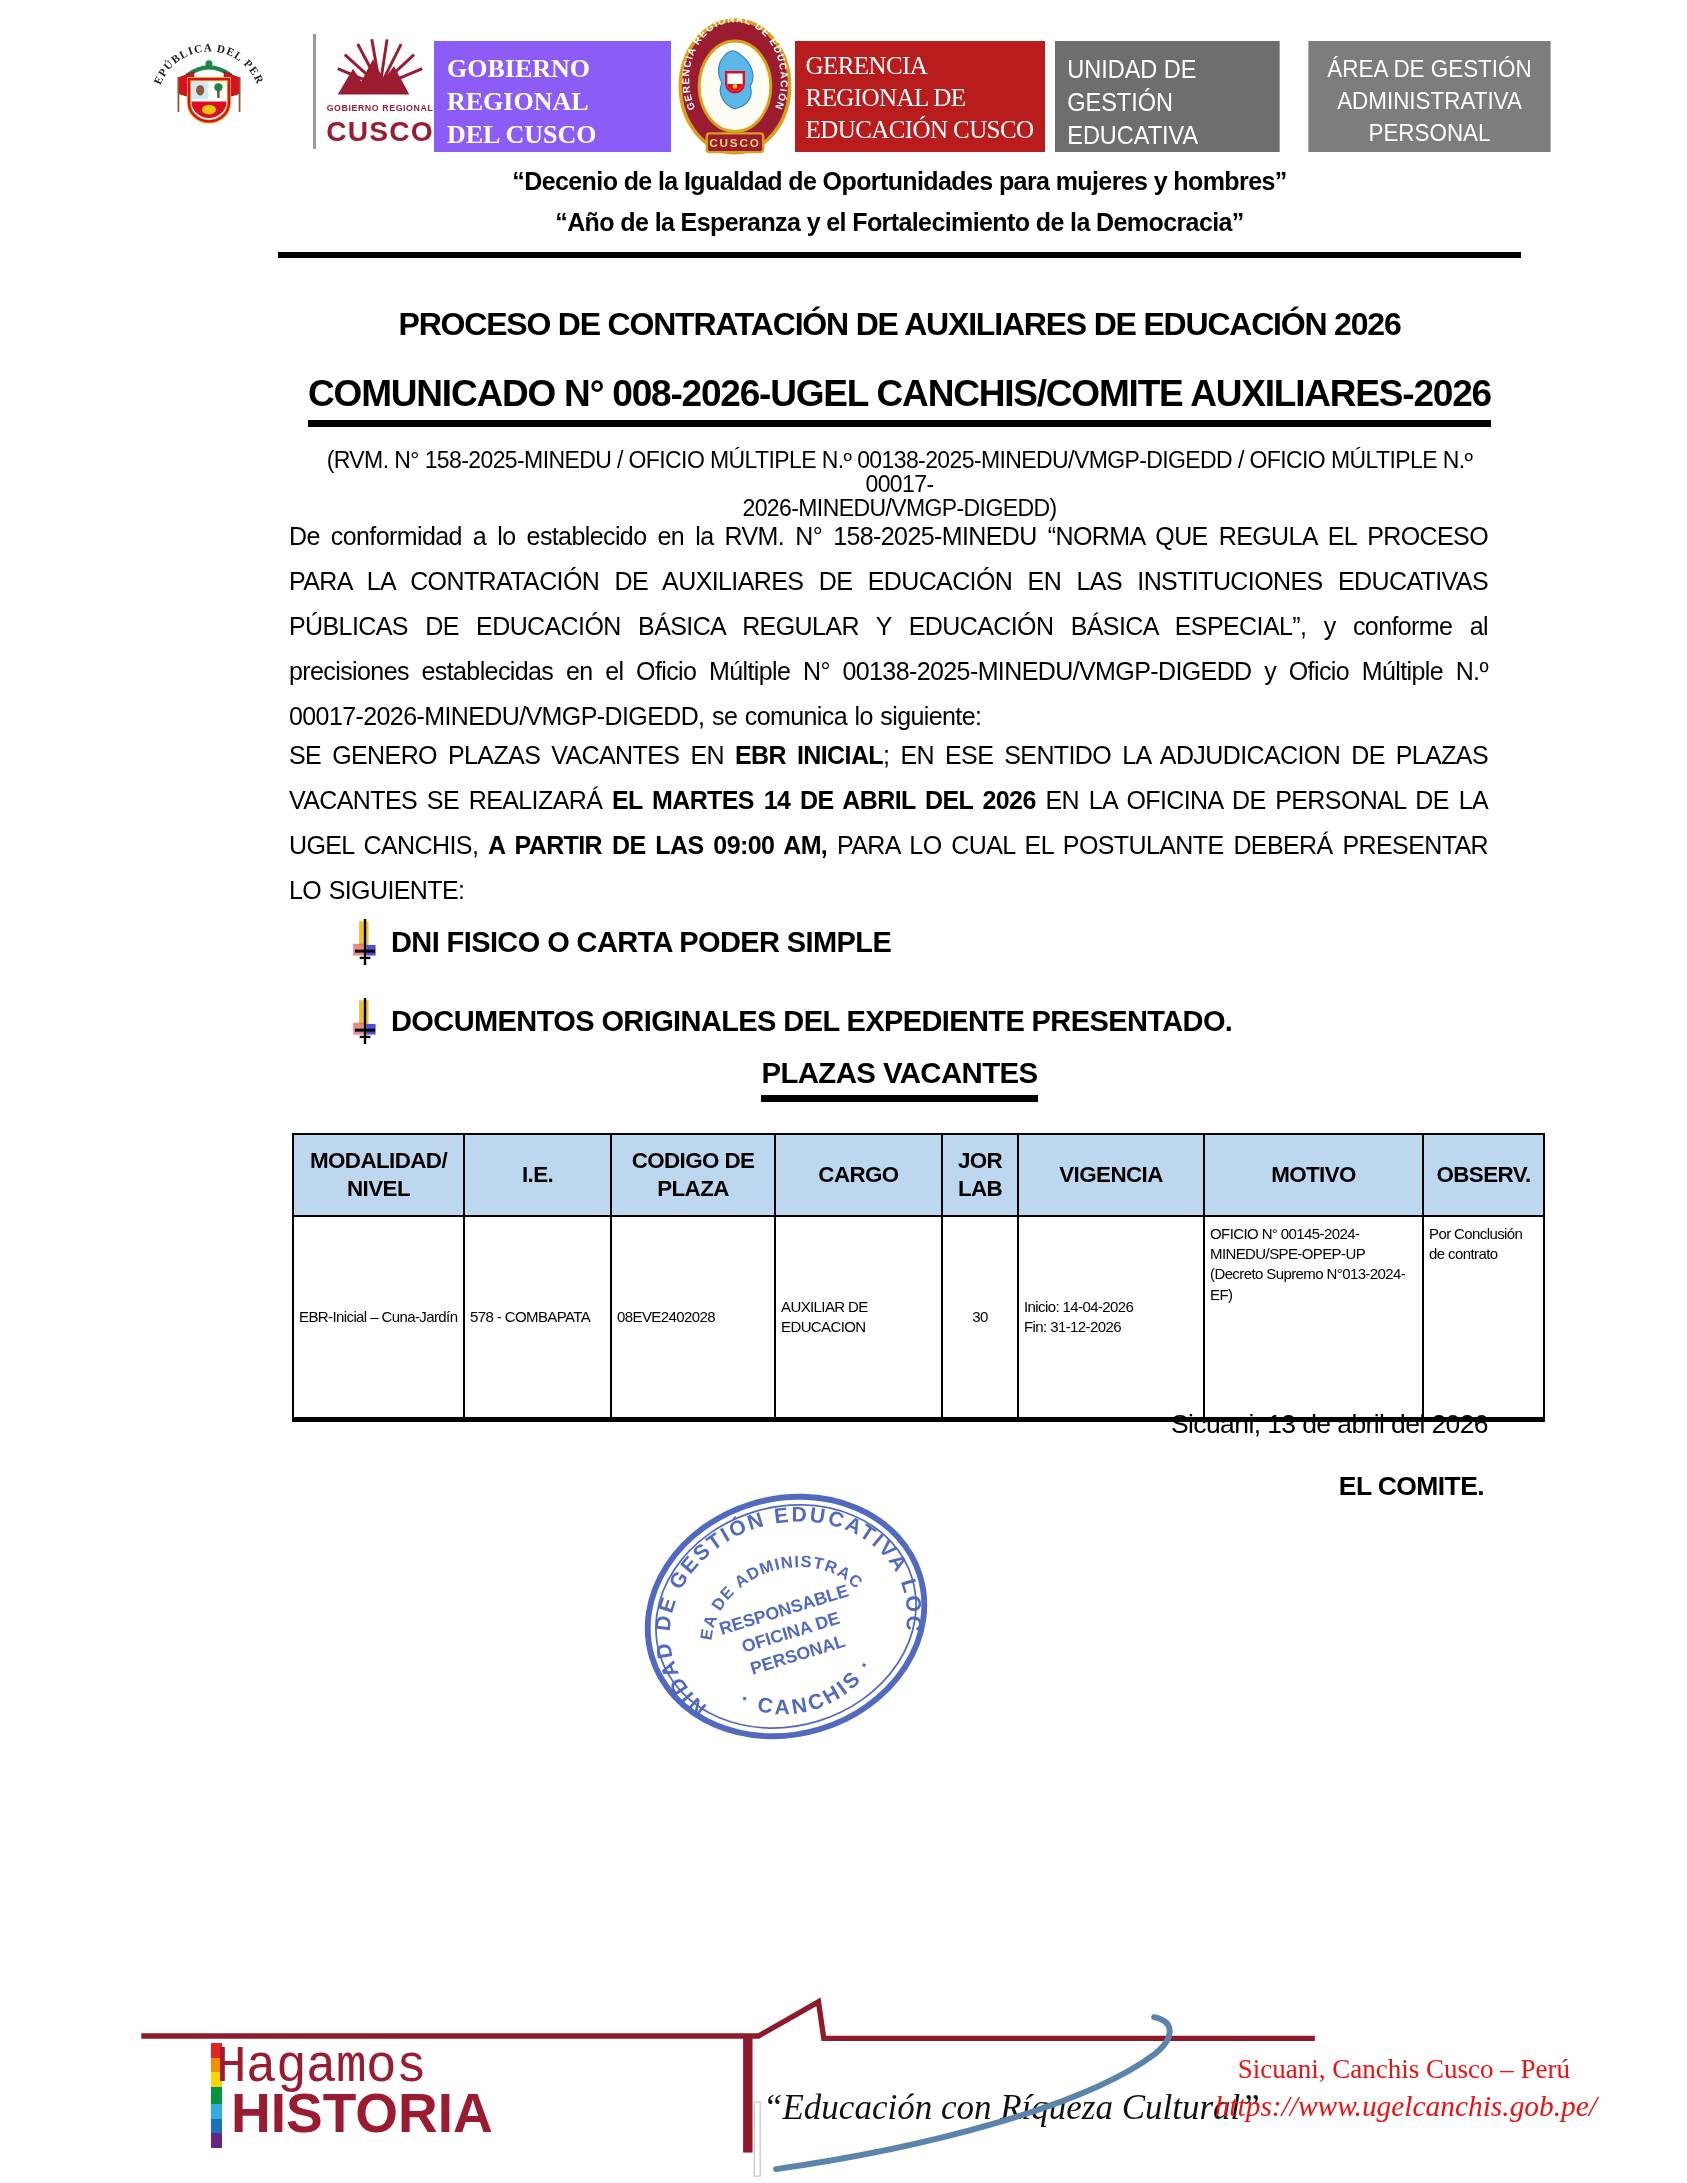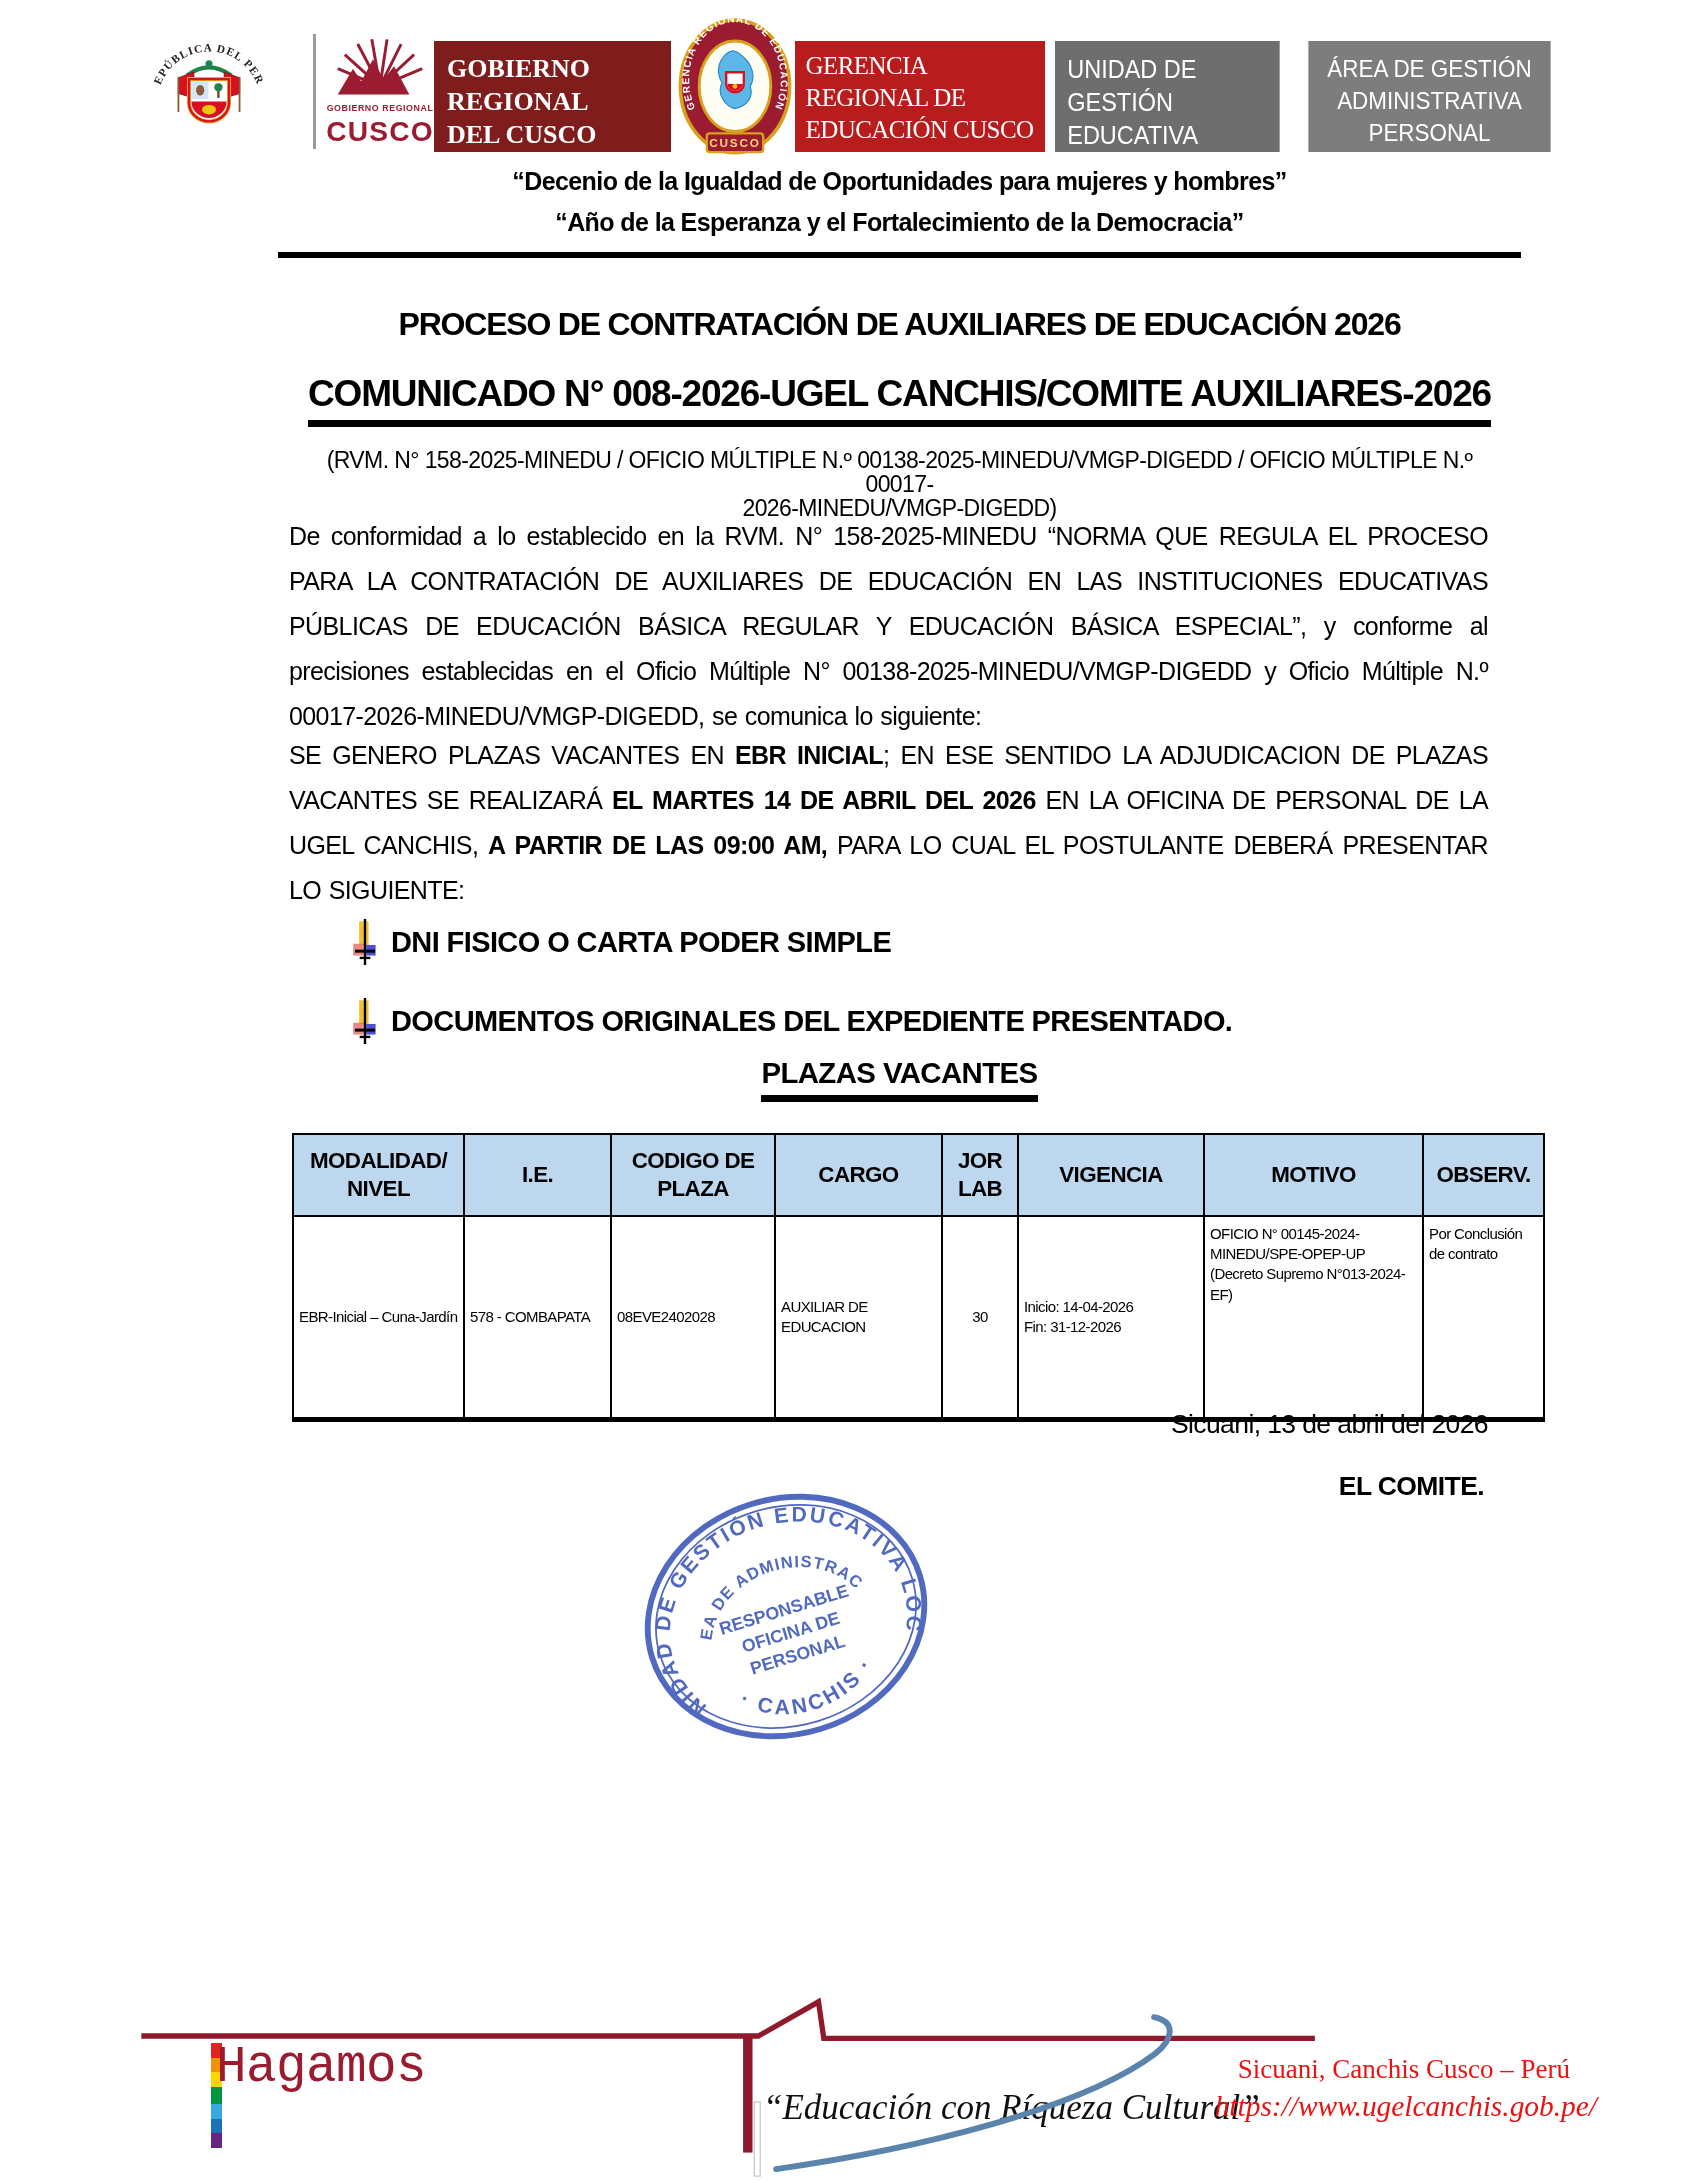--- a/index.html
+++ b/index.html
@@ -2,21 +2,21 @@
 <html style="font-size:9.4px"><head>
 <meta charset="utf-8">
 <style>
   html,body{margin:0;padding:0;background:#ffffff;}
   .page{position:relative;width:1687px;height:2183px;background:#fff;overflow:hidden;
         font-family:"Liberation Sans",sans-serif;color:#000;}
   .abs{position:absolute;}
 
   
   .hdr-box{position:absolute;top:41px;height:111px;color:#fff;box-sizing:border-box;}
-  .gob-box{left:434px;width:237px;background:#7f1d1d;padding:10.6px 0 0 13px;
+  .gob-box{left:434px;width:237px;background:#8b5cf6;padding:10.6px 0 0 13px;
            font-family:"Liberation Serif",serif;font-weight:700;font-size:26px;line-height:33px;}
   .ger-box{left:795px;width:250px;background:#b91c1c;padding:9.4px 0 0 10.6px;
            font-family:"Liberation Serif",serif;font-size:25px;line-height:32px;letter-spacing:-0.6px;}
   .ugel-box{left:1055px;width:239px;background:#6e6e6e;padding:11.8px 0 0 13px;
             font-size:25px;line-height:33px;transform:scaleX(.94);transform-origin:left;}
   .area-box{left:1302px;width:255px;background:#7d7d7d;padding:11.8px 0 0 0;text-align:center;
             font-size:23.6px;line-height:32px;transform:scaleX(.95);}
   .vdiv{left:313px;top:34px;width:2.9px;height:115px;background:#9a9a9a;}
 
   .quote{left:278px;width:1243px;text-align:center;font-weight:700;font-size:25px;letter-spacing:-0.6px;}
@@ -273,18 +273,19 @@
 
   <svg class="abs footer-svg" width="1687" height="193" viewBox="0 0 2865 327">
     <path d="M240 76 L1288 76 L1390 18 L1399 80 L2233 80" stroke="#8f1a2c" stroke-width="9" fill="none"></path>
     <rect x="1262" y="78" width="16" height="196" fill="#8f1a2c"></rect>
     <rect x="1281" y="188" width="10" height="126" fill="#ffffff" stroke="#c5c5c5" stroke-width="2"></rect>
     <path d="M1318 302 C1560 268 1840 198 1962 106 C1992 82 1998 52 1960 44" stroke="#5b84ad" stroke-width="10" fill="none" stroke-linecap="round"></path>
   </svg>
 
   <div class="abs rainbow"></div>
   <div class="abs hagamos">Hagamos</div>
+  <div class="abs historia">HISTORIA</div>
   <div class="abs motto">“Educación con Ríqueza Cultural”</div>
   <div class="abs loc">Sicuani, Canchis Cusco – Perú</div>
   <a class="abs url" href="#">https://www.ugelcanchis.gob.pe/</a>
 
 </div>
 
 
 </body></html>

